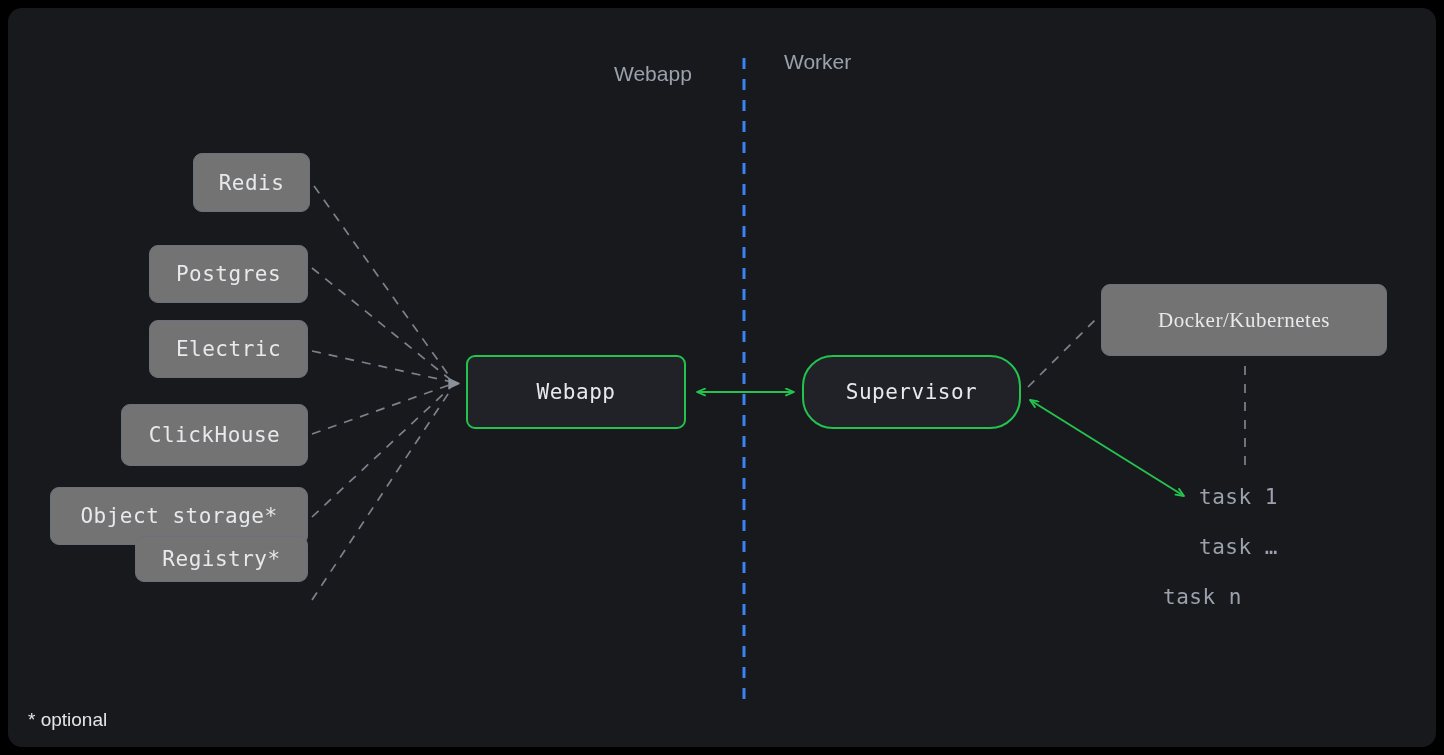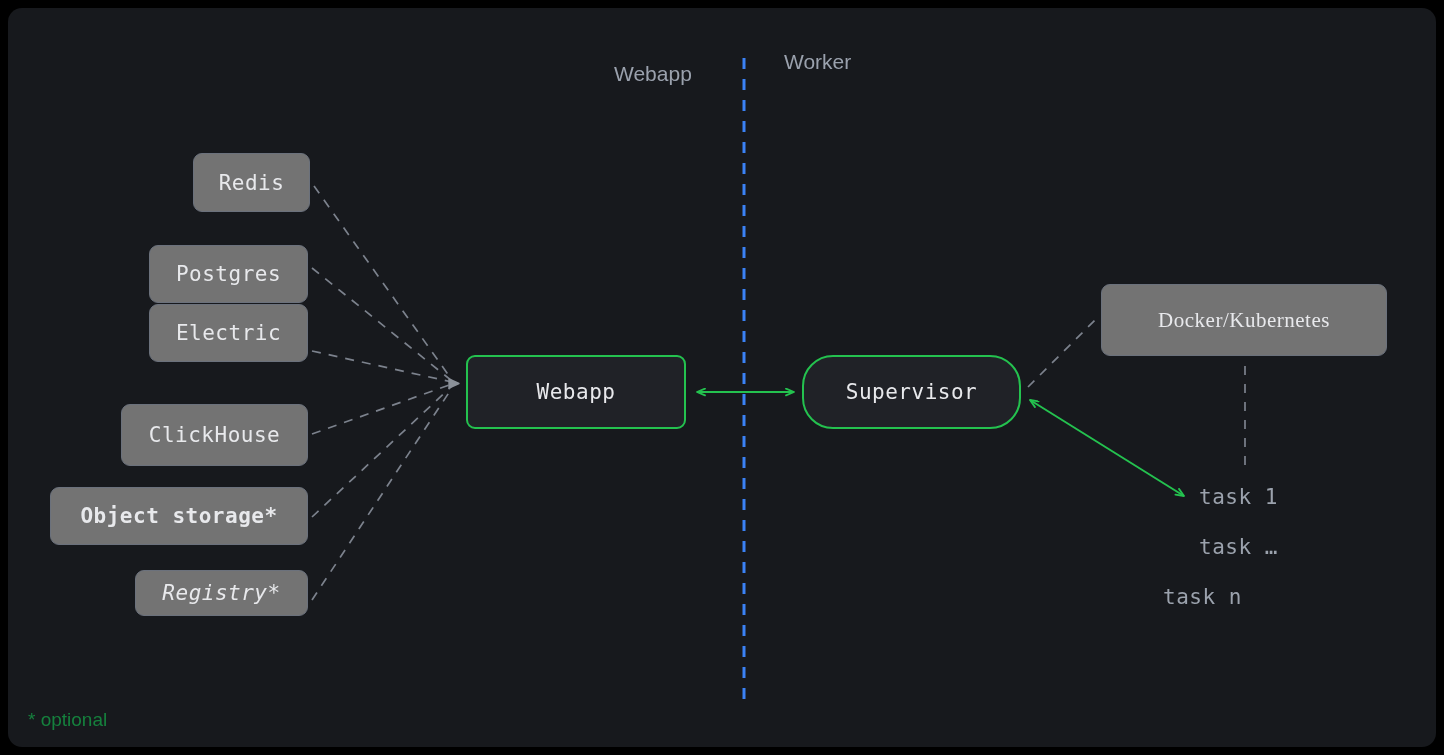--- a/index.html
+++ b/index.html
@@ -65,21 +65,21 @@
     font-family: "DejaVu Sans Mono", monospace;
     font-size: 21px;
     color: #9ba2ad;
     letter-spacing: 0.5px;
     white-space: nowrap;
   }
   .footnote {
     position: absolute;
     font-family: "Liberation Sans", sans-serif;
     font-size: 19px;
-    color: #15803d;
+    color: #e5e5e5;
     white-space: nowrap;
   }
 </style>
 </head>
 <body>
 
 <div id="canvas"></div>
 
 <svg id="svg-layer" viewBox="0 0 1444 755" xmlns="http://www.w3.org/2000/svg">
   <defs>
@@ -114,24 +114,24 @@
   <line x1="1245" y1="366" x2="1245" y2="470" stroke="#7c828d" stroke-width="1.7" stroke-dasharray="9 9"></line>
 
   <line x1="1030" y1="400" x2="1184" y2="496" stroke="#24c24f" stroke-width="2" marker-start="url(#arrow-green-start)" marker-end="url(#arrow-green)"></line>
 </svg>
 
 <div class="lane-label" style="left:614px; top:62px;">Webapp</div>
 <div class="lane-label" style="left:784px; top:50px;">Worker</div>
 
 <div class="node node-gray" style="left:193px; top:153px; width:117px; height:59px;">Redis</div>
 <div class="node node-gray" style="left:149px; top:237px; width:159px; height:58px;margin-top:8px;">Postgres</div>
-<div class="node node-gray" style="left:149px; top:304px; width:159px; height:58px;">Electric</div>
+<div class="node node-gray" style="left:149px; top:320px; width:159px; height:58px;">Electric</div>
 <div class="node node-gray" style="left:121px; top:404px; width:187px; height:62px;">ClickHouse</div>
-<div class="node node-gray" style="left:50px; top:487px; width:258px; height:58px;font-weight:bold;">Object storage*</div>
-<div class="node node-gray" style="left:135px; top:570px; width:173px; height:46px;font-style:italic;">Registry*</div>
+<div class="node node-gray" style="left:50px; top:487px; width:258px; height:58px;">Object storage*</div>
+<div class="node node-gray" style="left:135px; top:536px; width:173px; height:46px;">Registry*</div>
 
 <div class="node node-green" style="left:466px; top:355px; width:220px; height:74px;">Webapp</div>
 <div class="node node-green" style="left:802px; top:355px; width:219px; height:74px;border-radius:31px;">Supervisor</div>
 <div class="node node-gray" style="left:1101px; top:284px; width:286px; height:72px;font-family:Liberation Serif, serif;">Docker/Kubernetes</div>
 
 <div class="task-label" style="left:1199px; top:485px;">task 1</div>
 <div class="task-label" style="left:1199px; top:535px;">task …</div>
 <div class="task-label" style="left:1163px; top:585px;">task n</div>
 
 <div class="footnote" style="left:28px; top:709px;">* optional</div>

